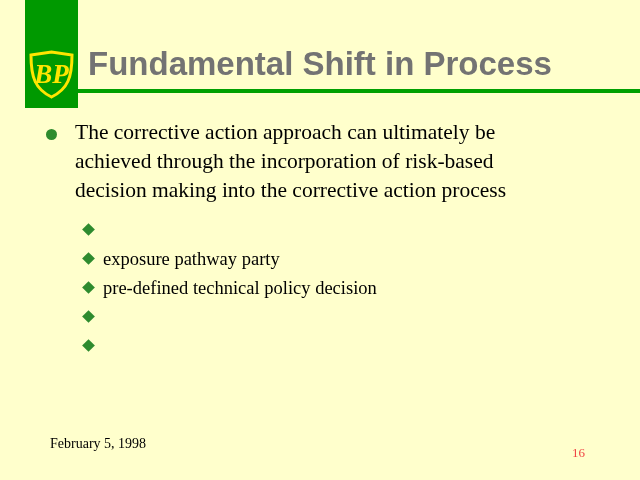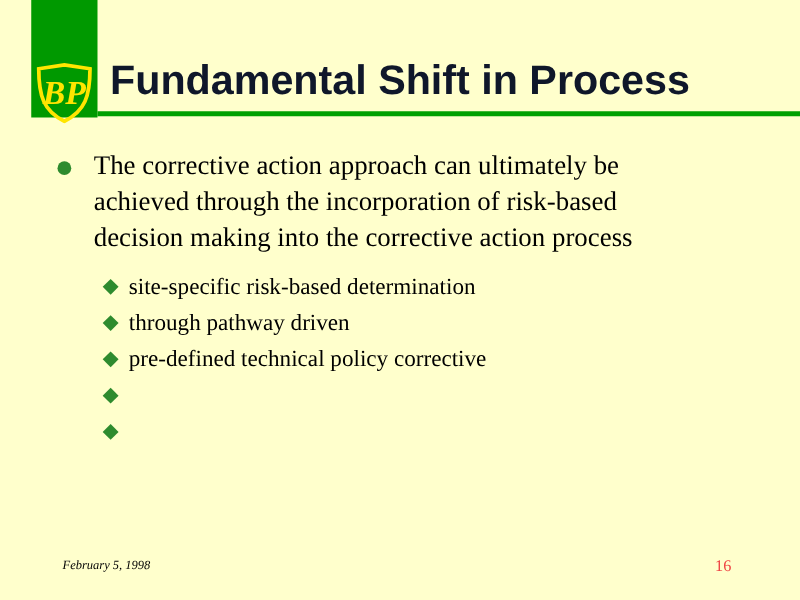--- a/index.html
+++ b/index.html
@@ -20,21 +20,21 @@
     height: 480px;
     background: #FFFFCC;
   }
 
   
   #logo-bar {
     position: absolute;
     left: 25px;
     top: 0;
     width: 53px;
-    height: 94px;
+    height: 108px;
     background: #009900;
   }
   #bp-logo {
     position: absolute;
     left: 3px;
     top: 47px;
     width: 47px;
     height: 52px;
   }
   #title-rule {
@@ -45,21 +45,21 @@
     height: 4px;
     background: #00A000;
   }
   #slide-title {
     position: absolute;
     left: 88px;
     top: 45px;
     font-family: "Liberation Sans", "DejaVu Sans", sans-serif;
     font-size: 33px;
     font-weight: bold;
-    color: #0f172a;
+    color: #737373;
     white-space: nowrap;
     letter-spacing: 0px;
   }
 
   
   #body-area {
     position: absolute;
     left: 0;
     top: 118px;
     width: 568px;
@@ -104,25 +104,24 @@
     font-size: 18.5px;
     line-height: 29px;
     color: #000000;
     white-space: nowrap;
   }
 
   
   #footer-date {
     position: absolute;
     left: 50px;
-    top: 447px;
-    font-size: 10px;
+    top: 436px;
+    font-size: 14px;
     color: #000000;
     white-space: nowrap;
-    font-style: italic;
   }
   #footer-page {
     position: absolute;
     left: 572px;
     top: 445px;
     font-size: 13px;
     color: #ef4444;
   }
 </style>
 </head>
@@ -143,29 +142,28 @@
   <div id="body-area">
 
     <div class="level1">
       <span class="marker"></span>
       <span class="text">The corrective action approach can ultimately be achieved through the incorporation of risk-based decision making into the corrective action process</span>
     </div>
 
     <div id="sublist">
       <div class="level2">
         <span class="marker"></span>
-        <span class="text">site-specific risk-based determination</span>
       </div>
       <div class="level2">
         <span class="marker"></span>
-        <span class="text">through pathway driven</span>
+        <span class="text">exposure pathway party</span>
       </div>
       <div class="level2">
         <span class="marker"></span>
-        <span class="text">pre-defined technical policy corrective</span>
+        <span class="text">pre-defined technical policy decision</span>
       </div>
       <div class="level2">
         <span class="marker"></span>
       </div>
       <div class="level2">
         <span class="marker"></span>
       </div>
     </div>
 
   </div>

